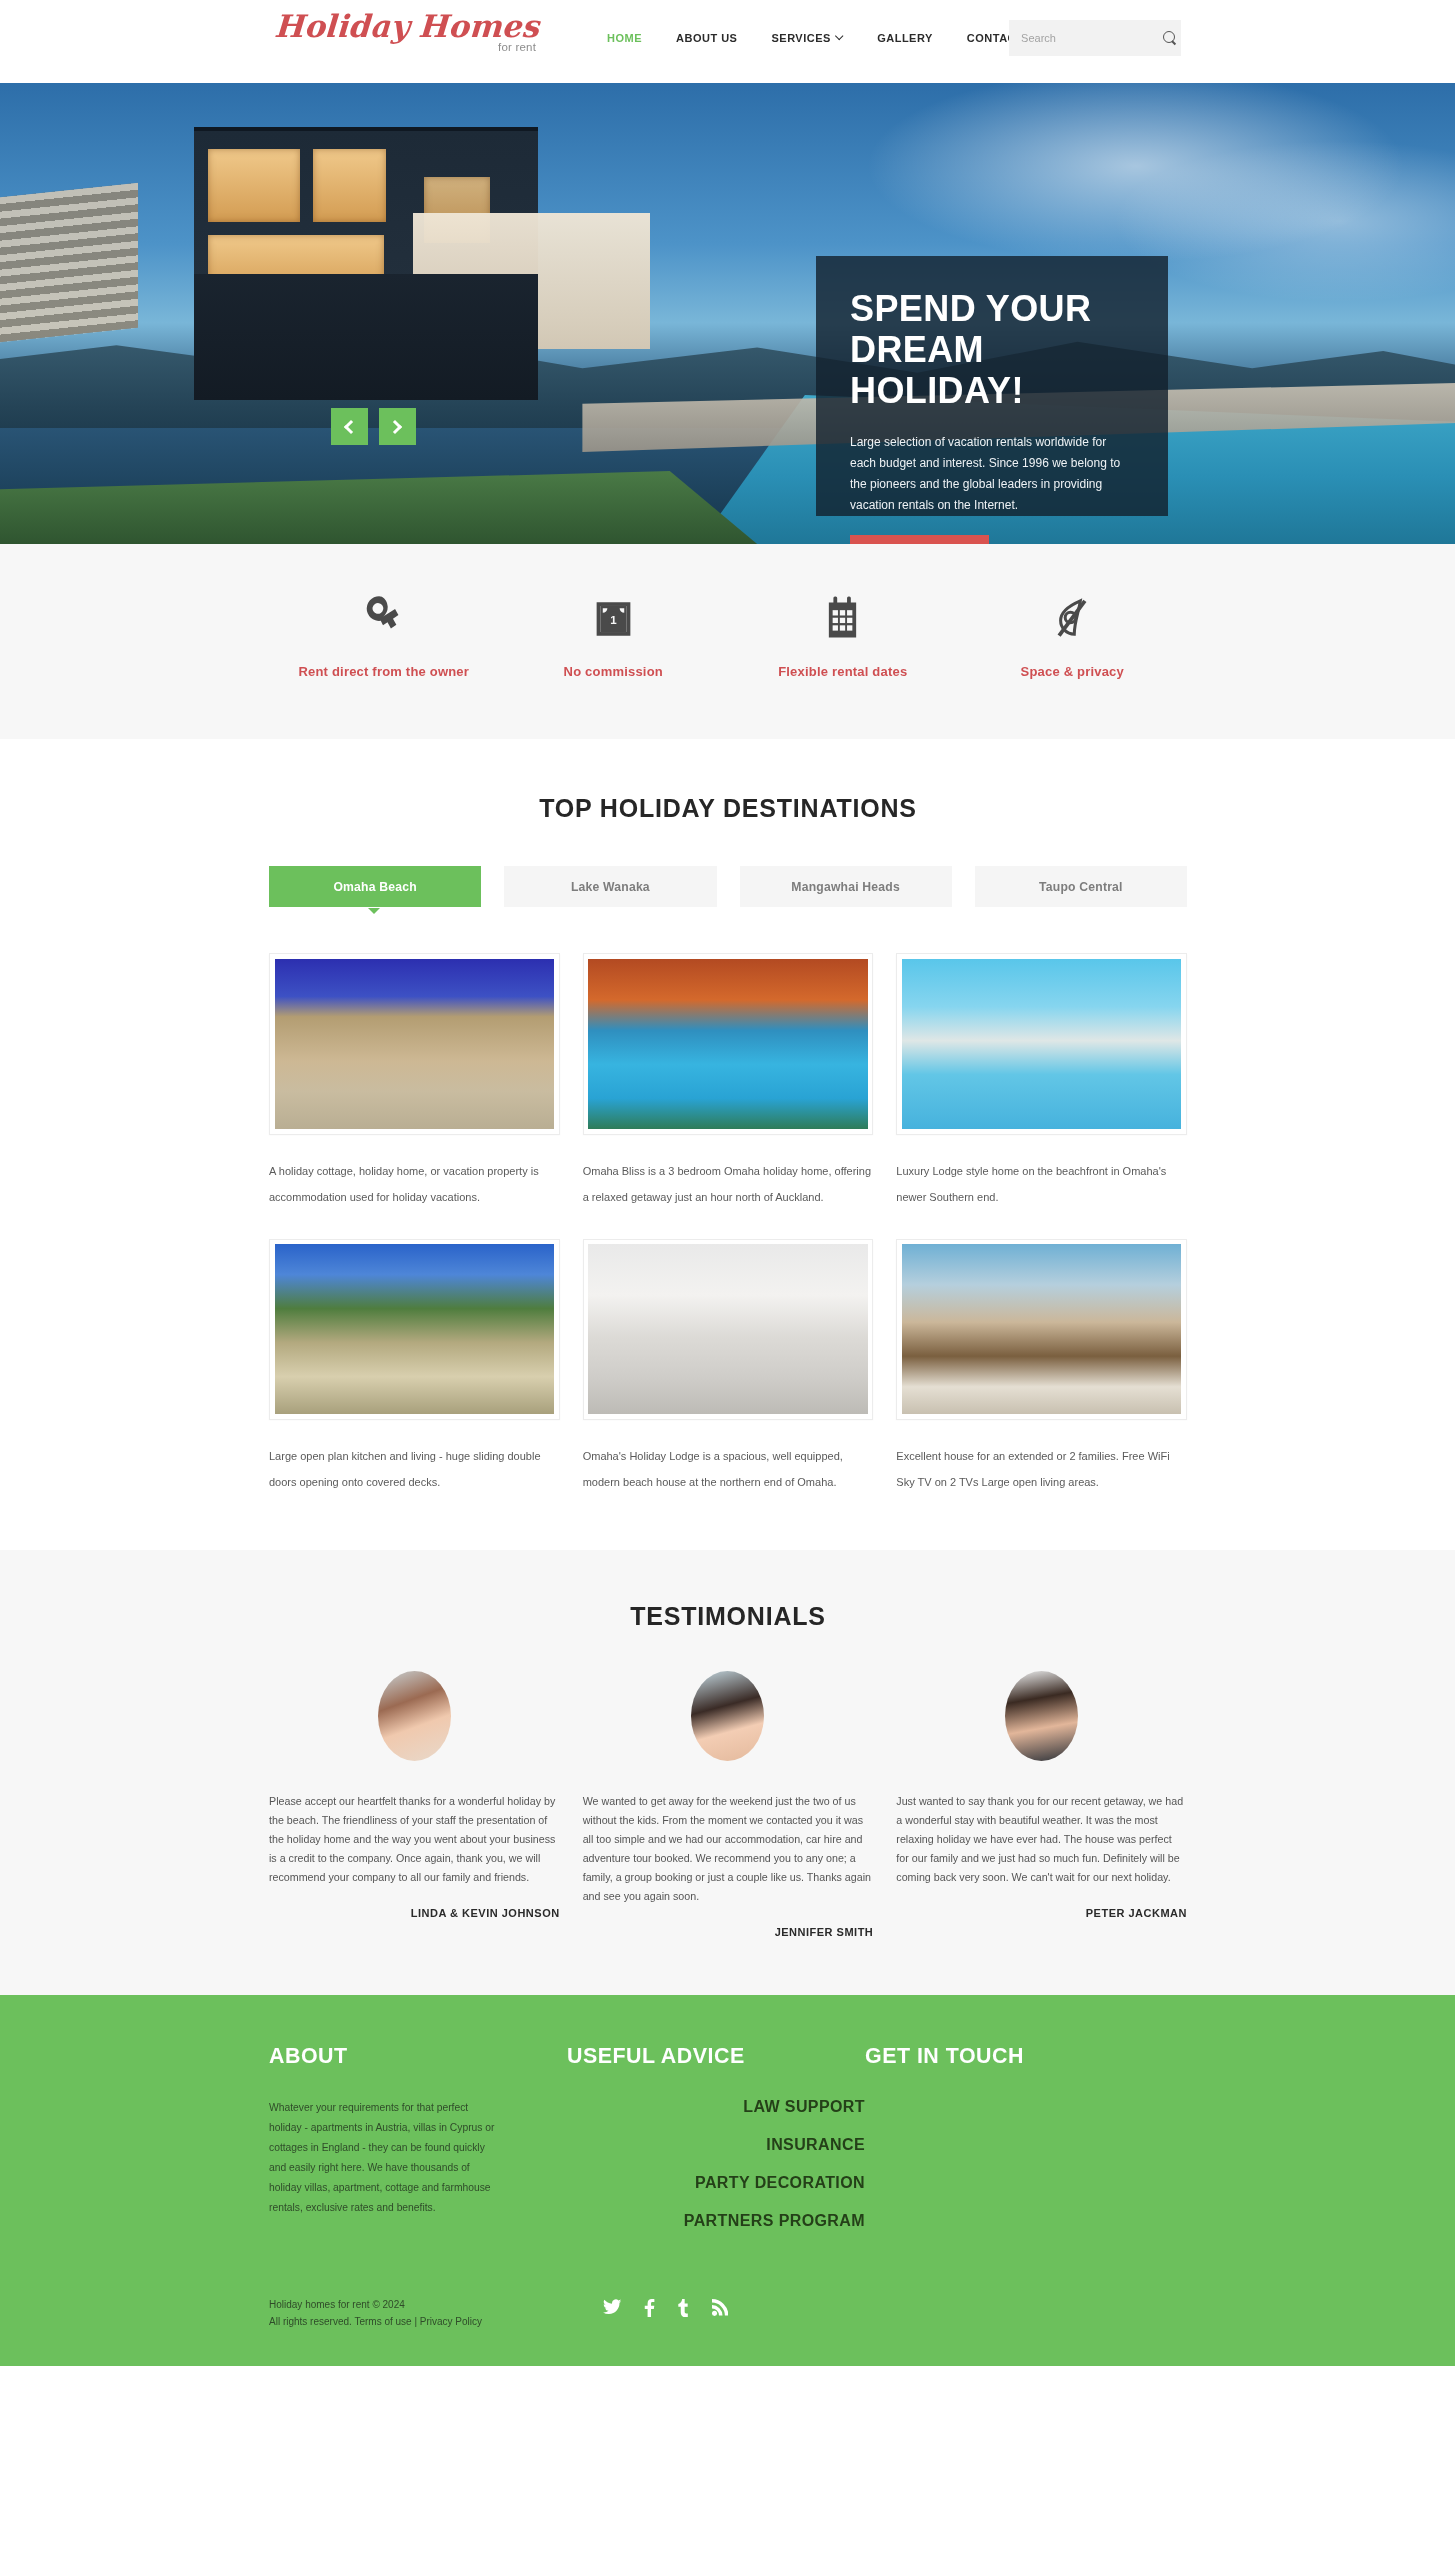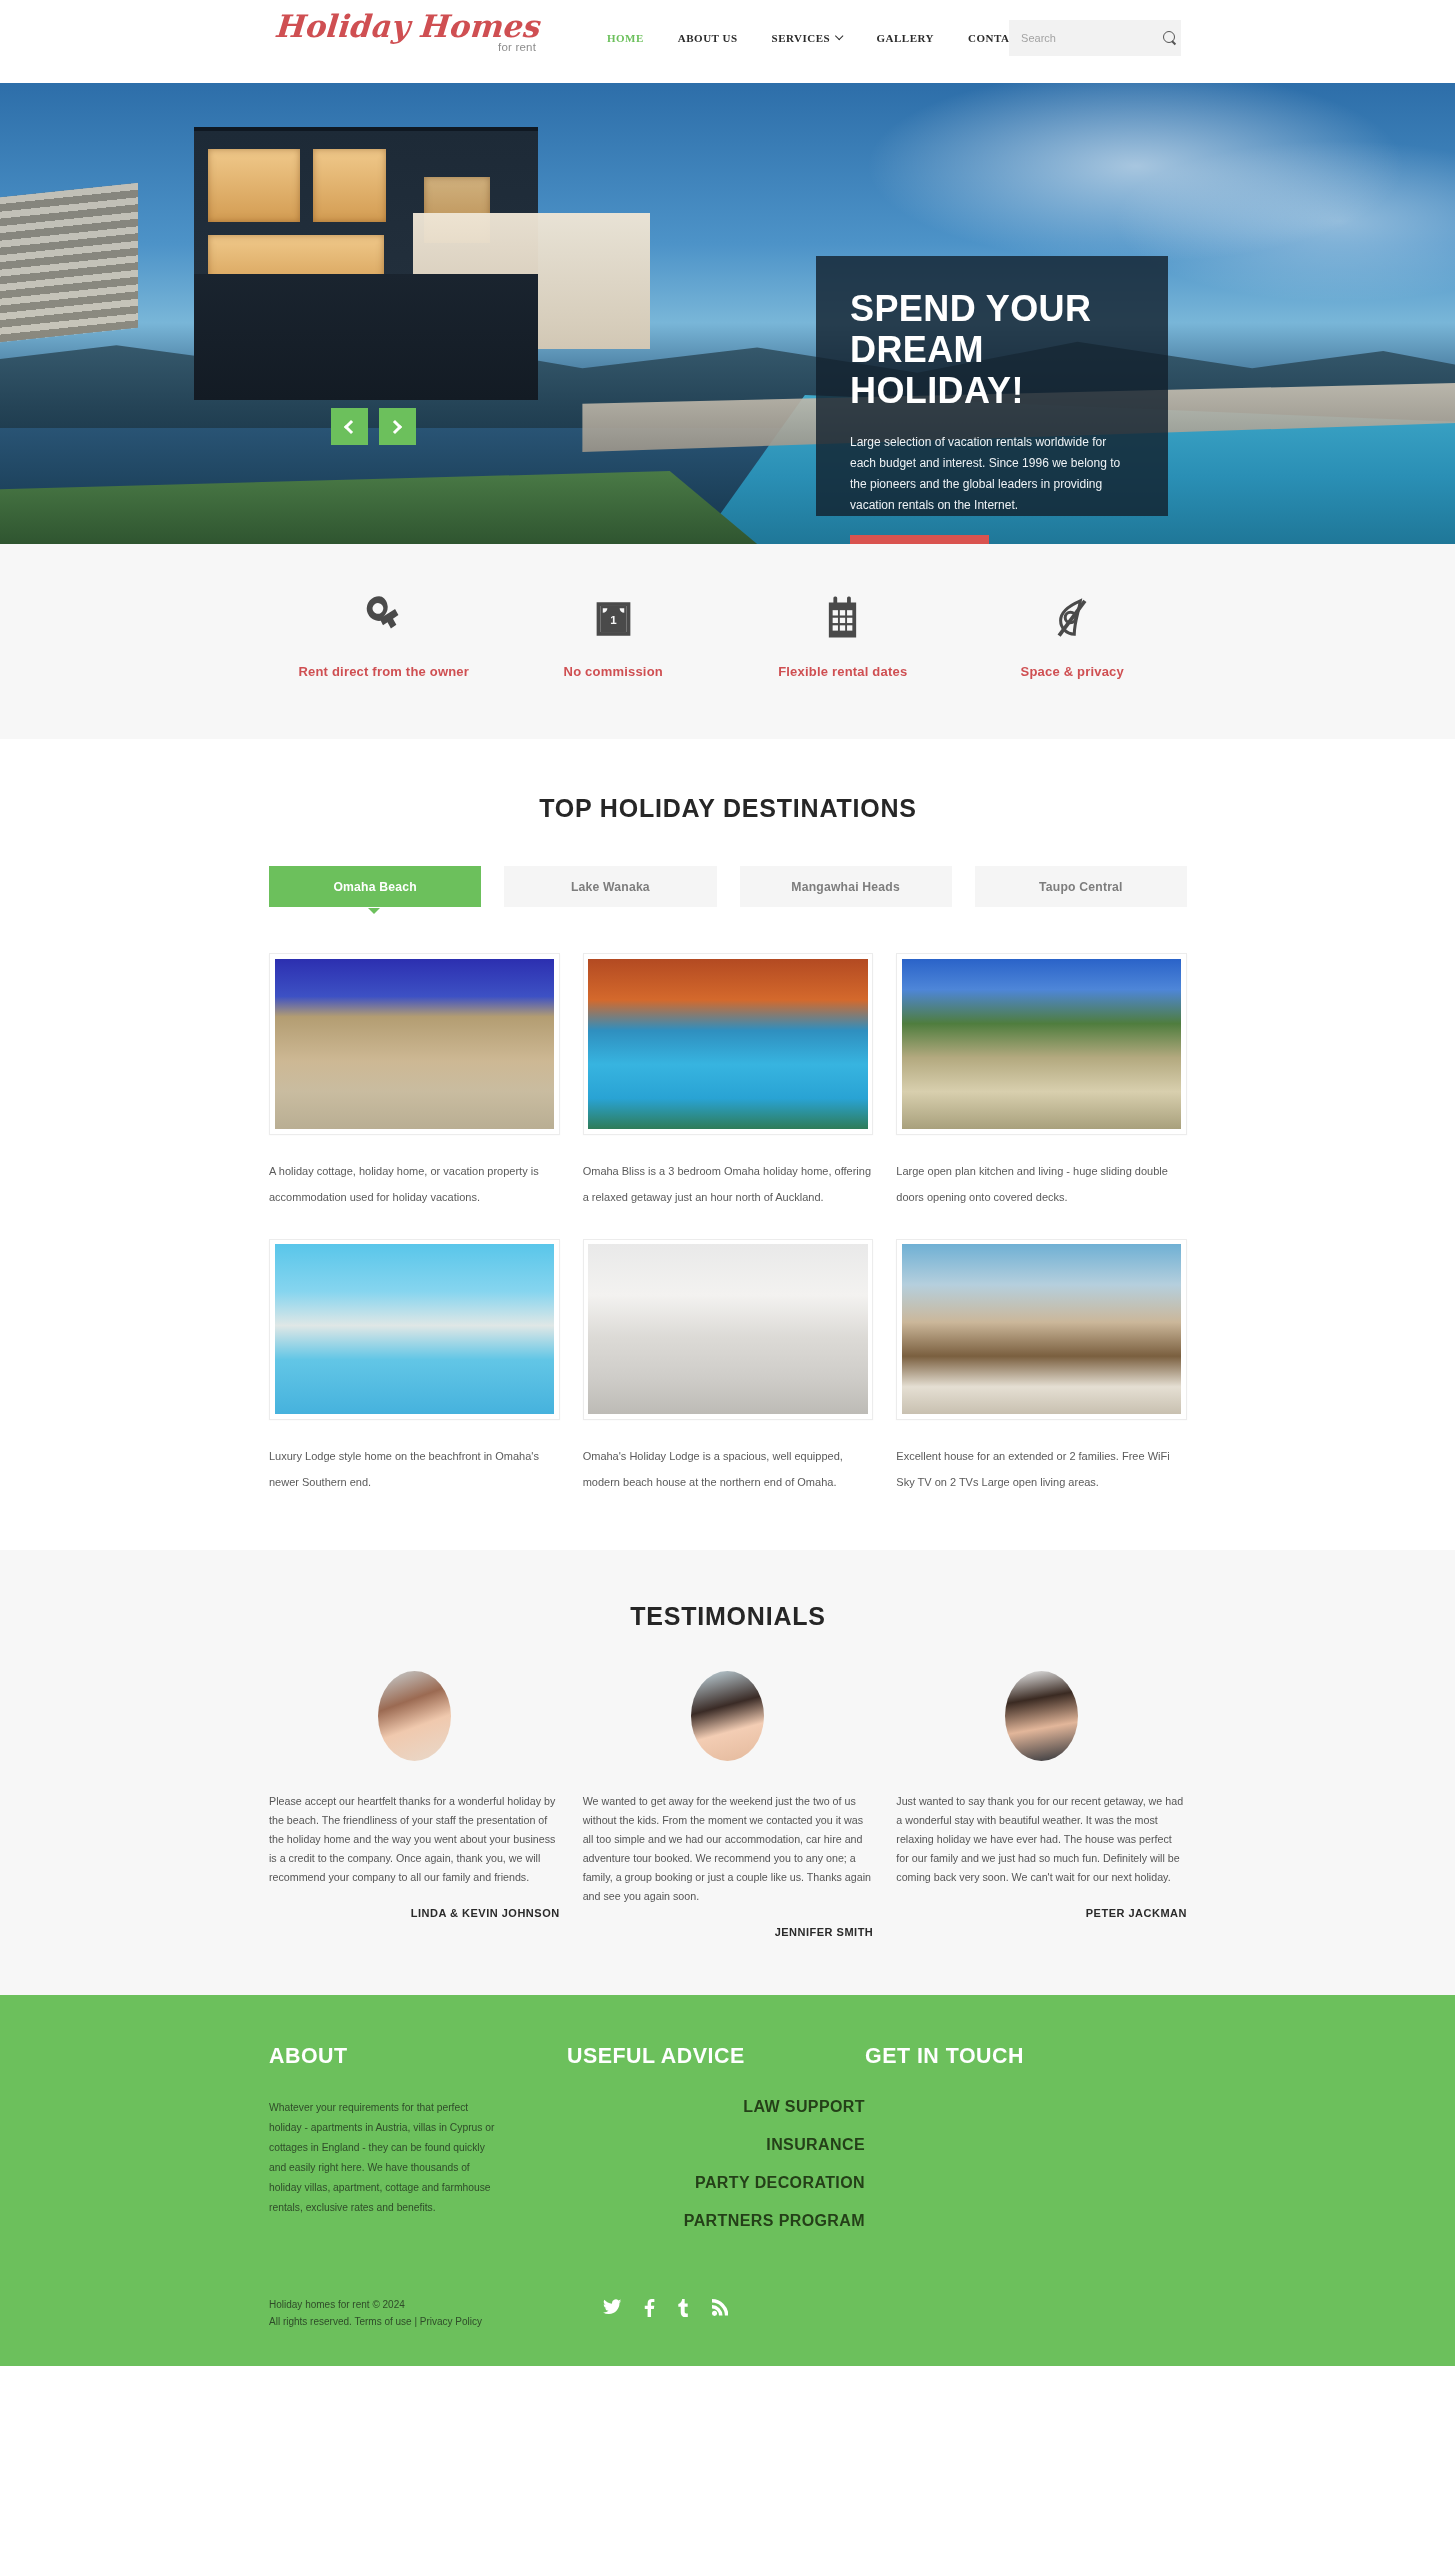--- a/index.html
+++ b/index.html
@@ -34,21 +34,21 @@
   .logo-sub {
     font-size: 11.5px;
     color: #8d8d8d;
     text-align: right;
     margin-top: -3.1px;
     padding-right: 4.6px;
     letter-spacing: 0.2px;
   }
   .nav { position: absolute; left: 321px; top: 32px; display: flex; gap: 0px; align-items: center; }
   .nav a {
-    font-family: Liberation Serif, serif;
+    font-family: Liberation Sans, sans-serif;
     font-weight: bold;
     font-size: 11px;
     letter-spacing: 0.5px;
     color: #2b2b2b;
     text-decoration: none;
     padding: 0 17px;
     display: inline-flex;
     align-items: center;
     gap: 5.4px;
     text-transform: uppercase;
@@ -454,29 +454,29 @@
       <div class="card-caption">A holiday cottage, holiday home, or vacation property is accommodation used for holiday vacations.</div>
     </div>
     <div class="card">
       <div class="card-frame">
           <div class="card-img ph2"></div>
         </div>
       <div class="card-caption">Omaha Bliss is a 3 bedroom Omaha holiday home, offering a relaxed getaway just an hour north of Auckland.</div>
     </div>
     <div class="card">
       <div class="card-frame">
+          <div class="card-img ph3"></div>
+        </div>
+      <div class="card-caption">Luxury Lodge style home on the beachfront in Omaha's newer Southern end.</div>
+    </div>
+    <div class="card">
+      <div class="card-frame">
           <div class="card-img ph4"></div>
         </div>
       <div class="card-caption">Large open plan kitchen and living - huge sliding double doors opening onto covered decks.</div>
-    </div>
-    <div class="card">
-      <div class="card-frame">
-          <div class="card-img ph3"></div>
-        </div>
-      <div class="card-caption">Luxury Lodge style home on the beachfront in Omaha's newer Southern end.</div>
     </div>
     <div class="card">
       <div class="card-frame">
           <div class="card-img ph5"></div>
         </div>
       <div class="card-caption">Omaha's Holiday Lodge is a spacious, well equipped, modern beach house at the northern end of Omaha.</div>
     </div>
     <div class="card">
       <div class="card-frame">
           <div class="card-img ph6"></div>

